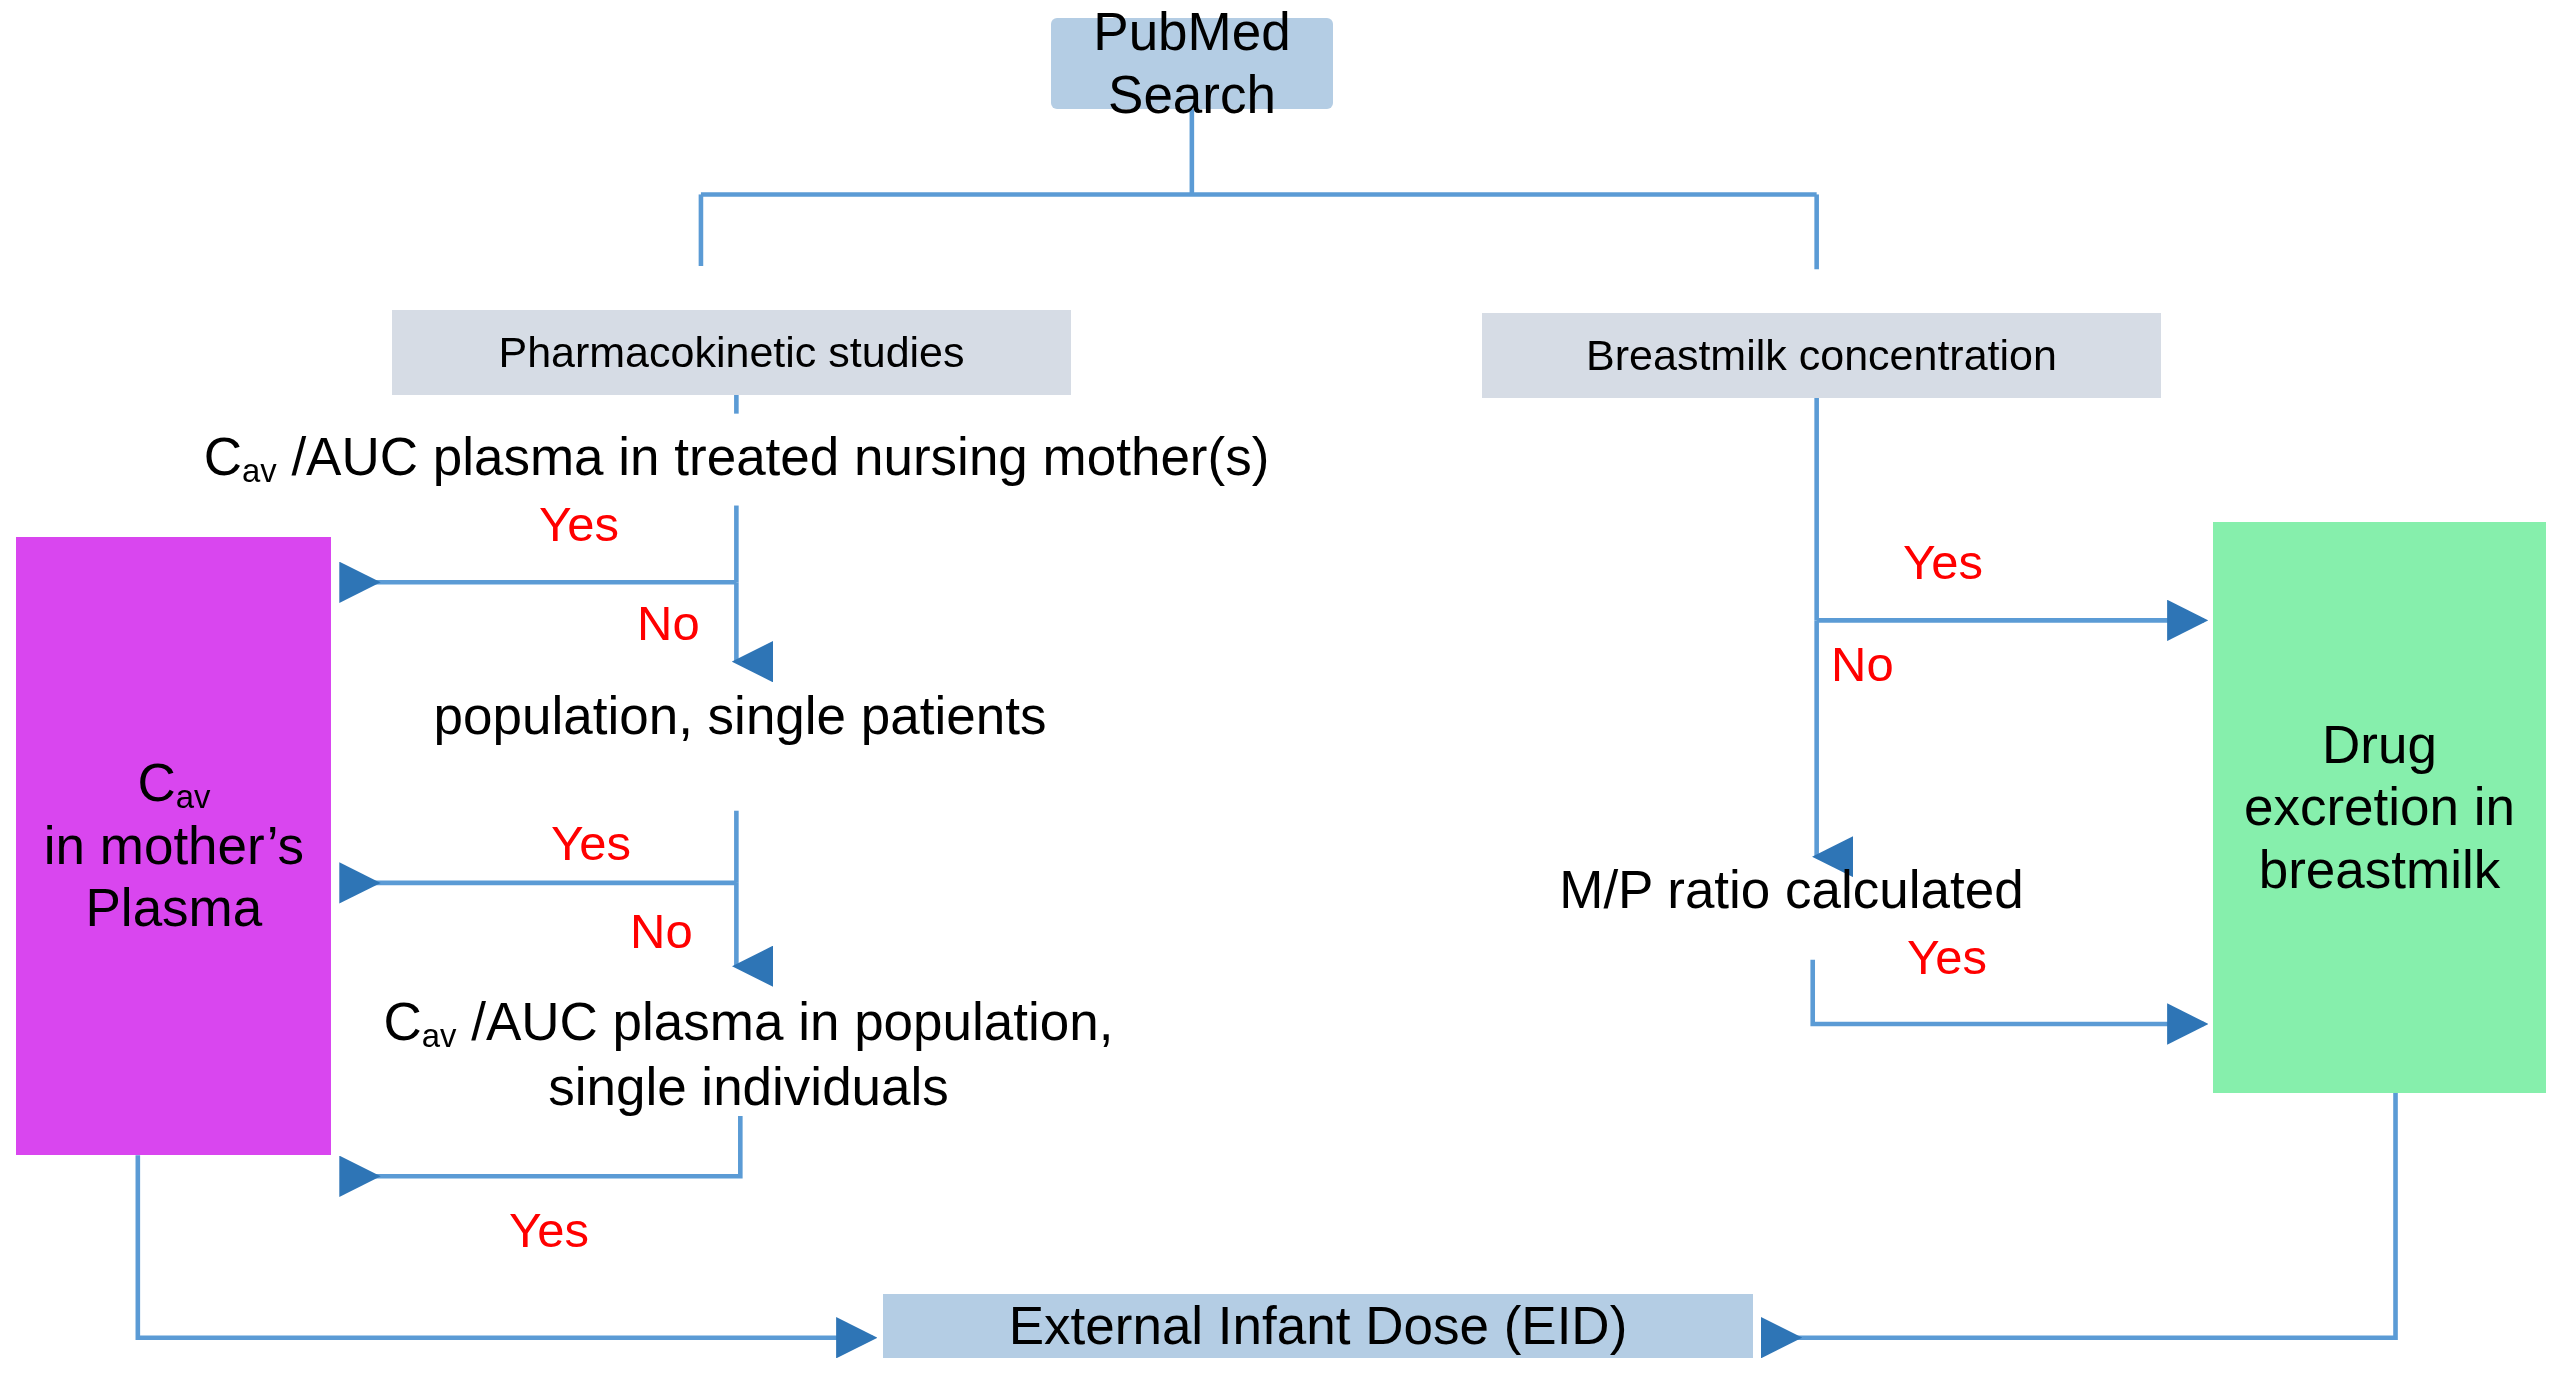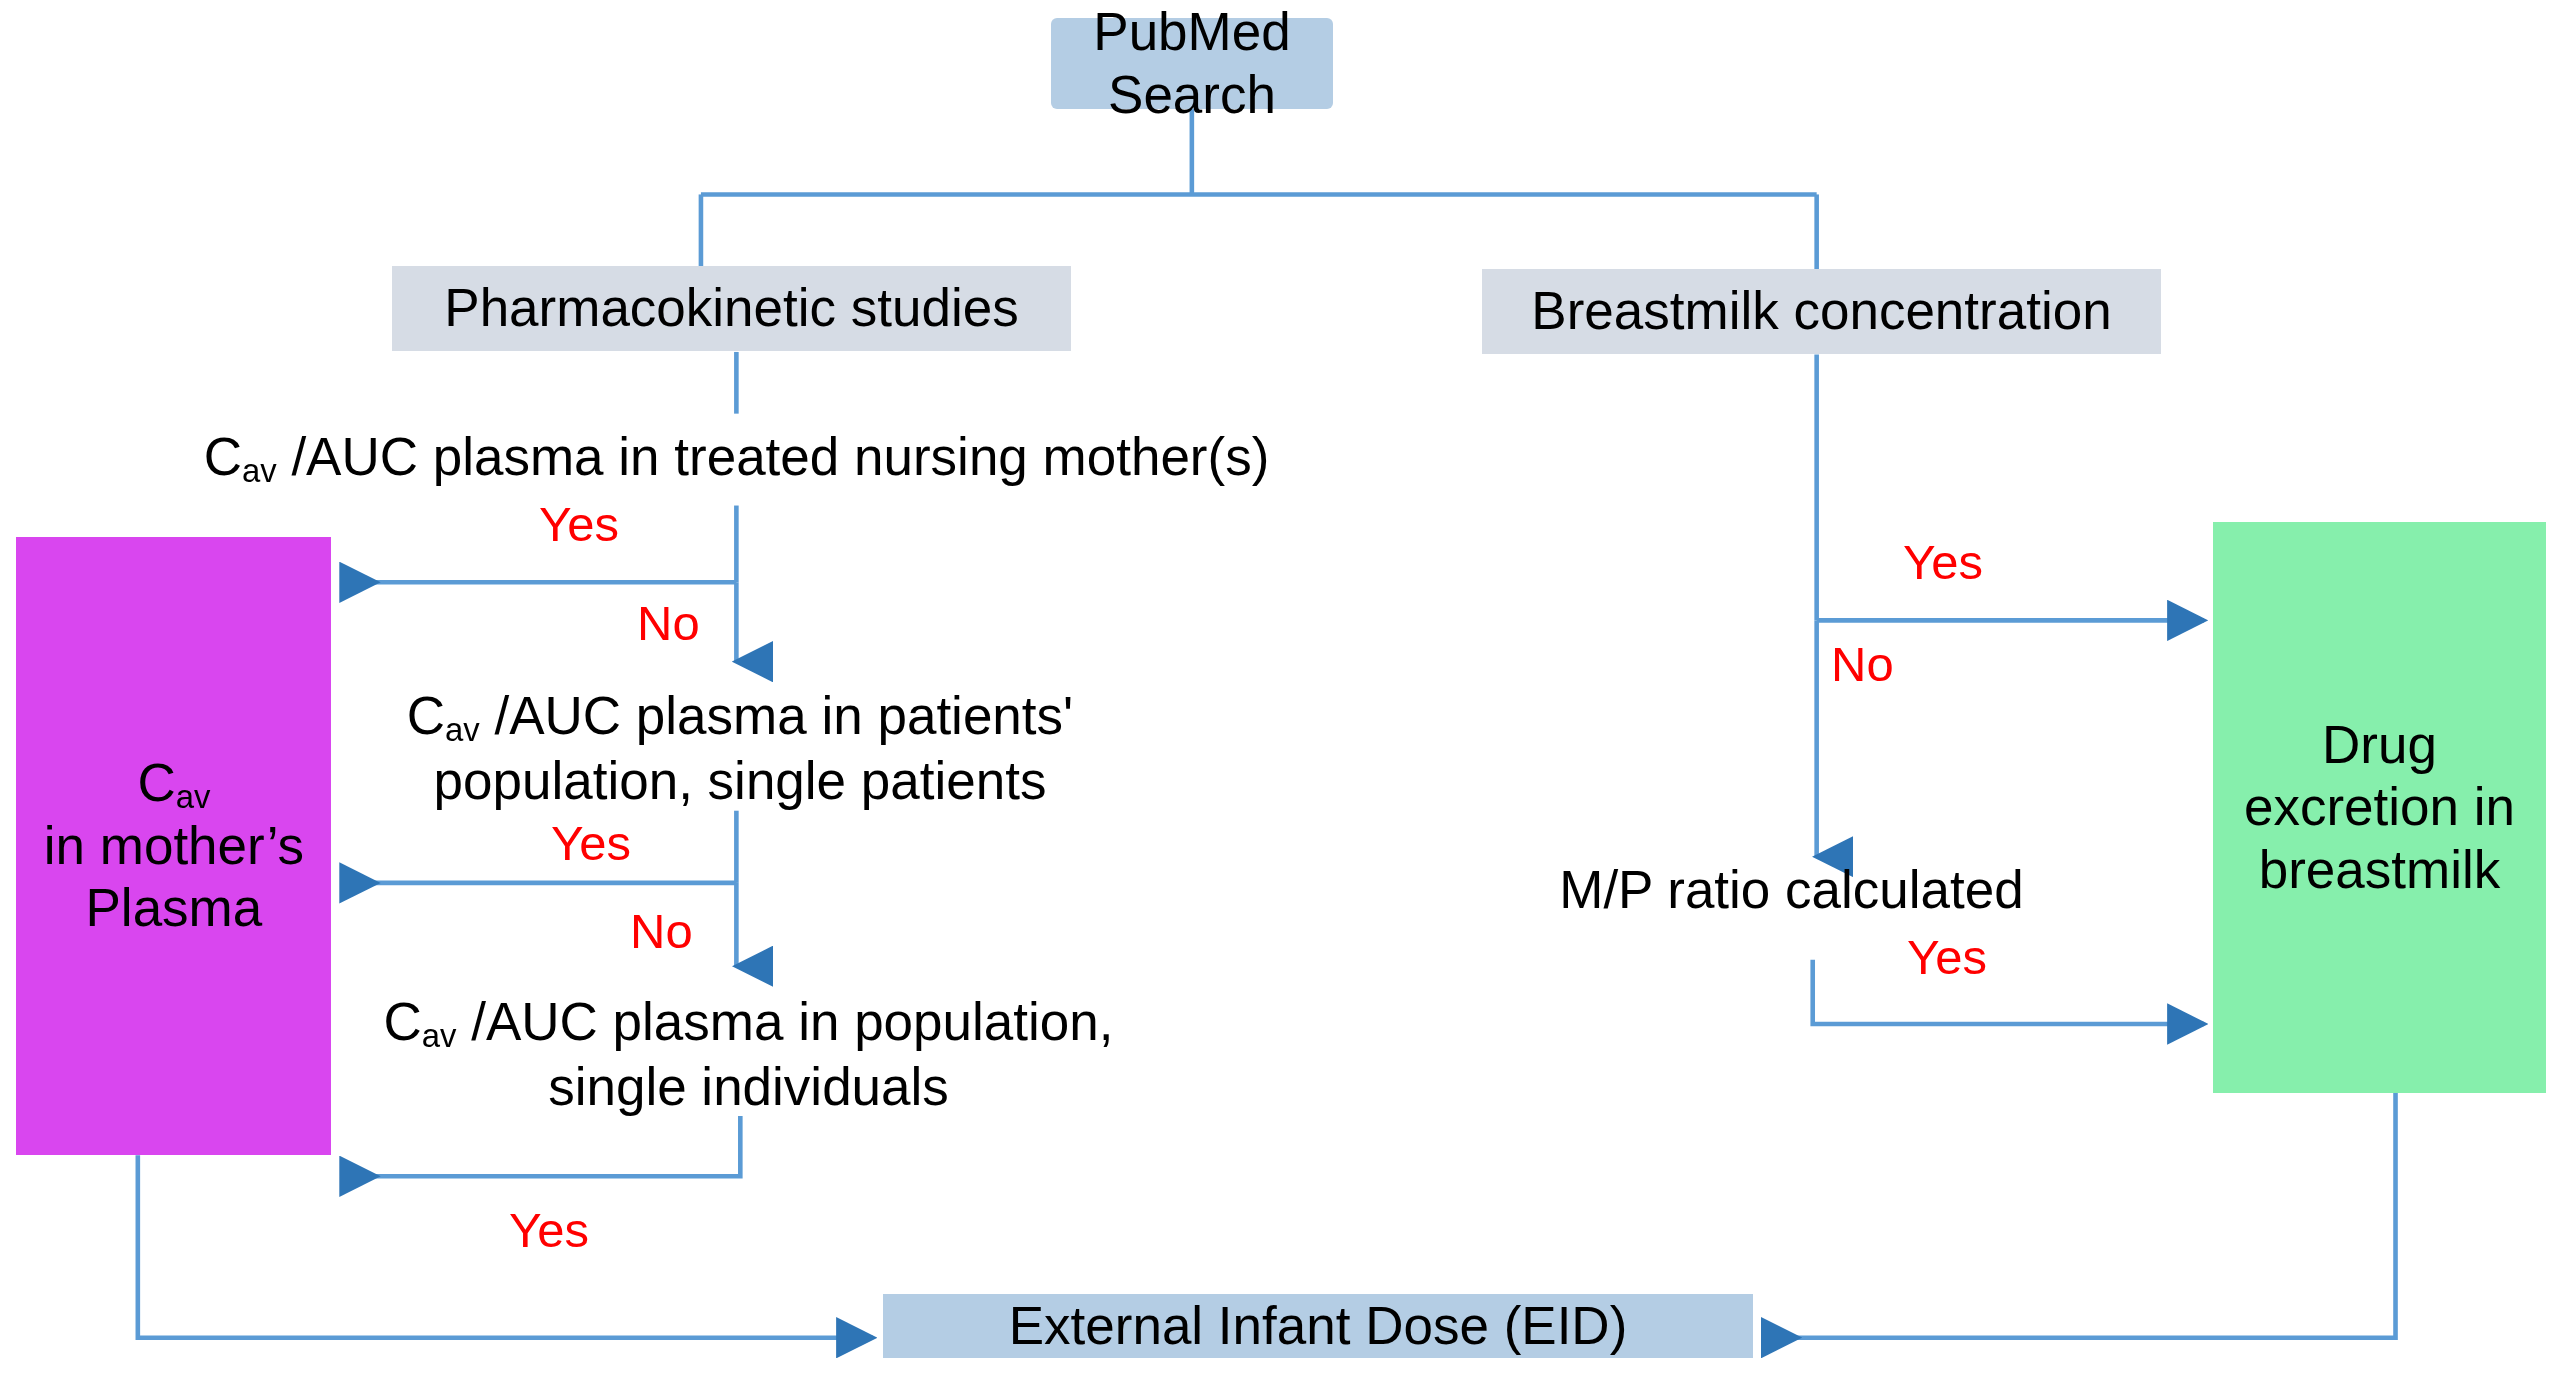--- a/index.html
+++ b/index.html
@@ -54,21 +54,21 @@
     line-height: 1;
     white-space: nowrap;
   }
   sub {
     font-size: 0.62em;
     vertical-align: -0.22em;
     line-height: 0;
     margin-top: 23px;
   }
   .t-title   { font-size: 53px; }
-  .t-sub     { font-size: 53px; }
+  .t-sub     { font-size: 43px; margin-top: 44px; }
   .t-plain   { font-size: 53px; }
   .t-box     { font-size: 53px; }
 </style>
 </head>
 <body>
 
 <div id="canvas">
 
   <svg class="edges" viewBox="0 0 3925 2125" xmlns="http://www.w3.org/2000/svg">
     <defs>
@@ -124,21 +124,20 @@
 
   <div class="node node-gray t-sub" style="left:1482px; top:269px; width:679px; height:85px;">
     <span>Breastmilk concentration</span>
   </div>
 
   <div class="plain t-plain" style="left:182px; top:425px; width:1109px;">
     <span>C</span><sub>av</sub><span> /AUC plasma in treated nursing mother(s)</span>
   </div>
 
   <div class="plain t-plain" style="left:325px; top:684px; width:830px;">
-    <div><span>C</span><sub>av</sub><span> /AUC plasma in patients'</span></div>
     <div>population, single patients</div>
   </div>
 
   <div class="plain t-plain" style="left:325px; top:990px; width:847px;">
     <div><span>C</span><sub>av</sub><span> /AUC plasma in population,</span></div>
     <div>single individuals</div>
   </div>
 
   <div class="plain t-plain" style="left:1519px; top:858px; width:545px;">M/P ratio calculated</div>
 

